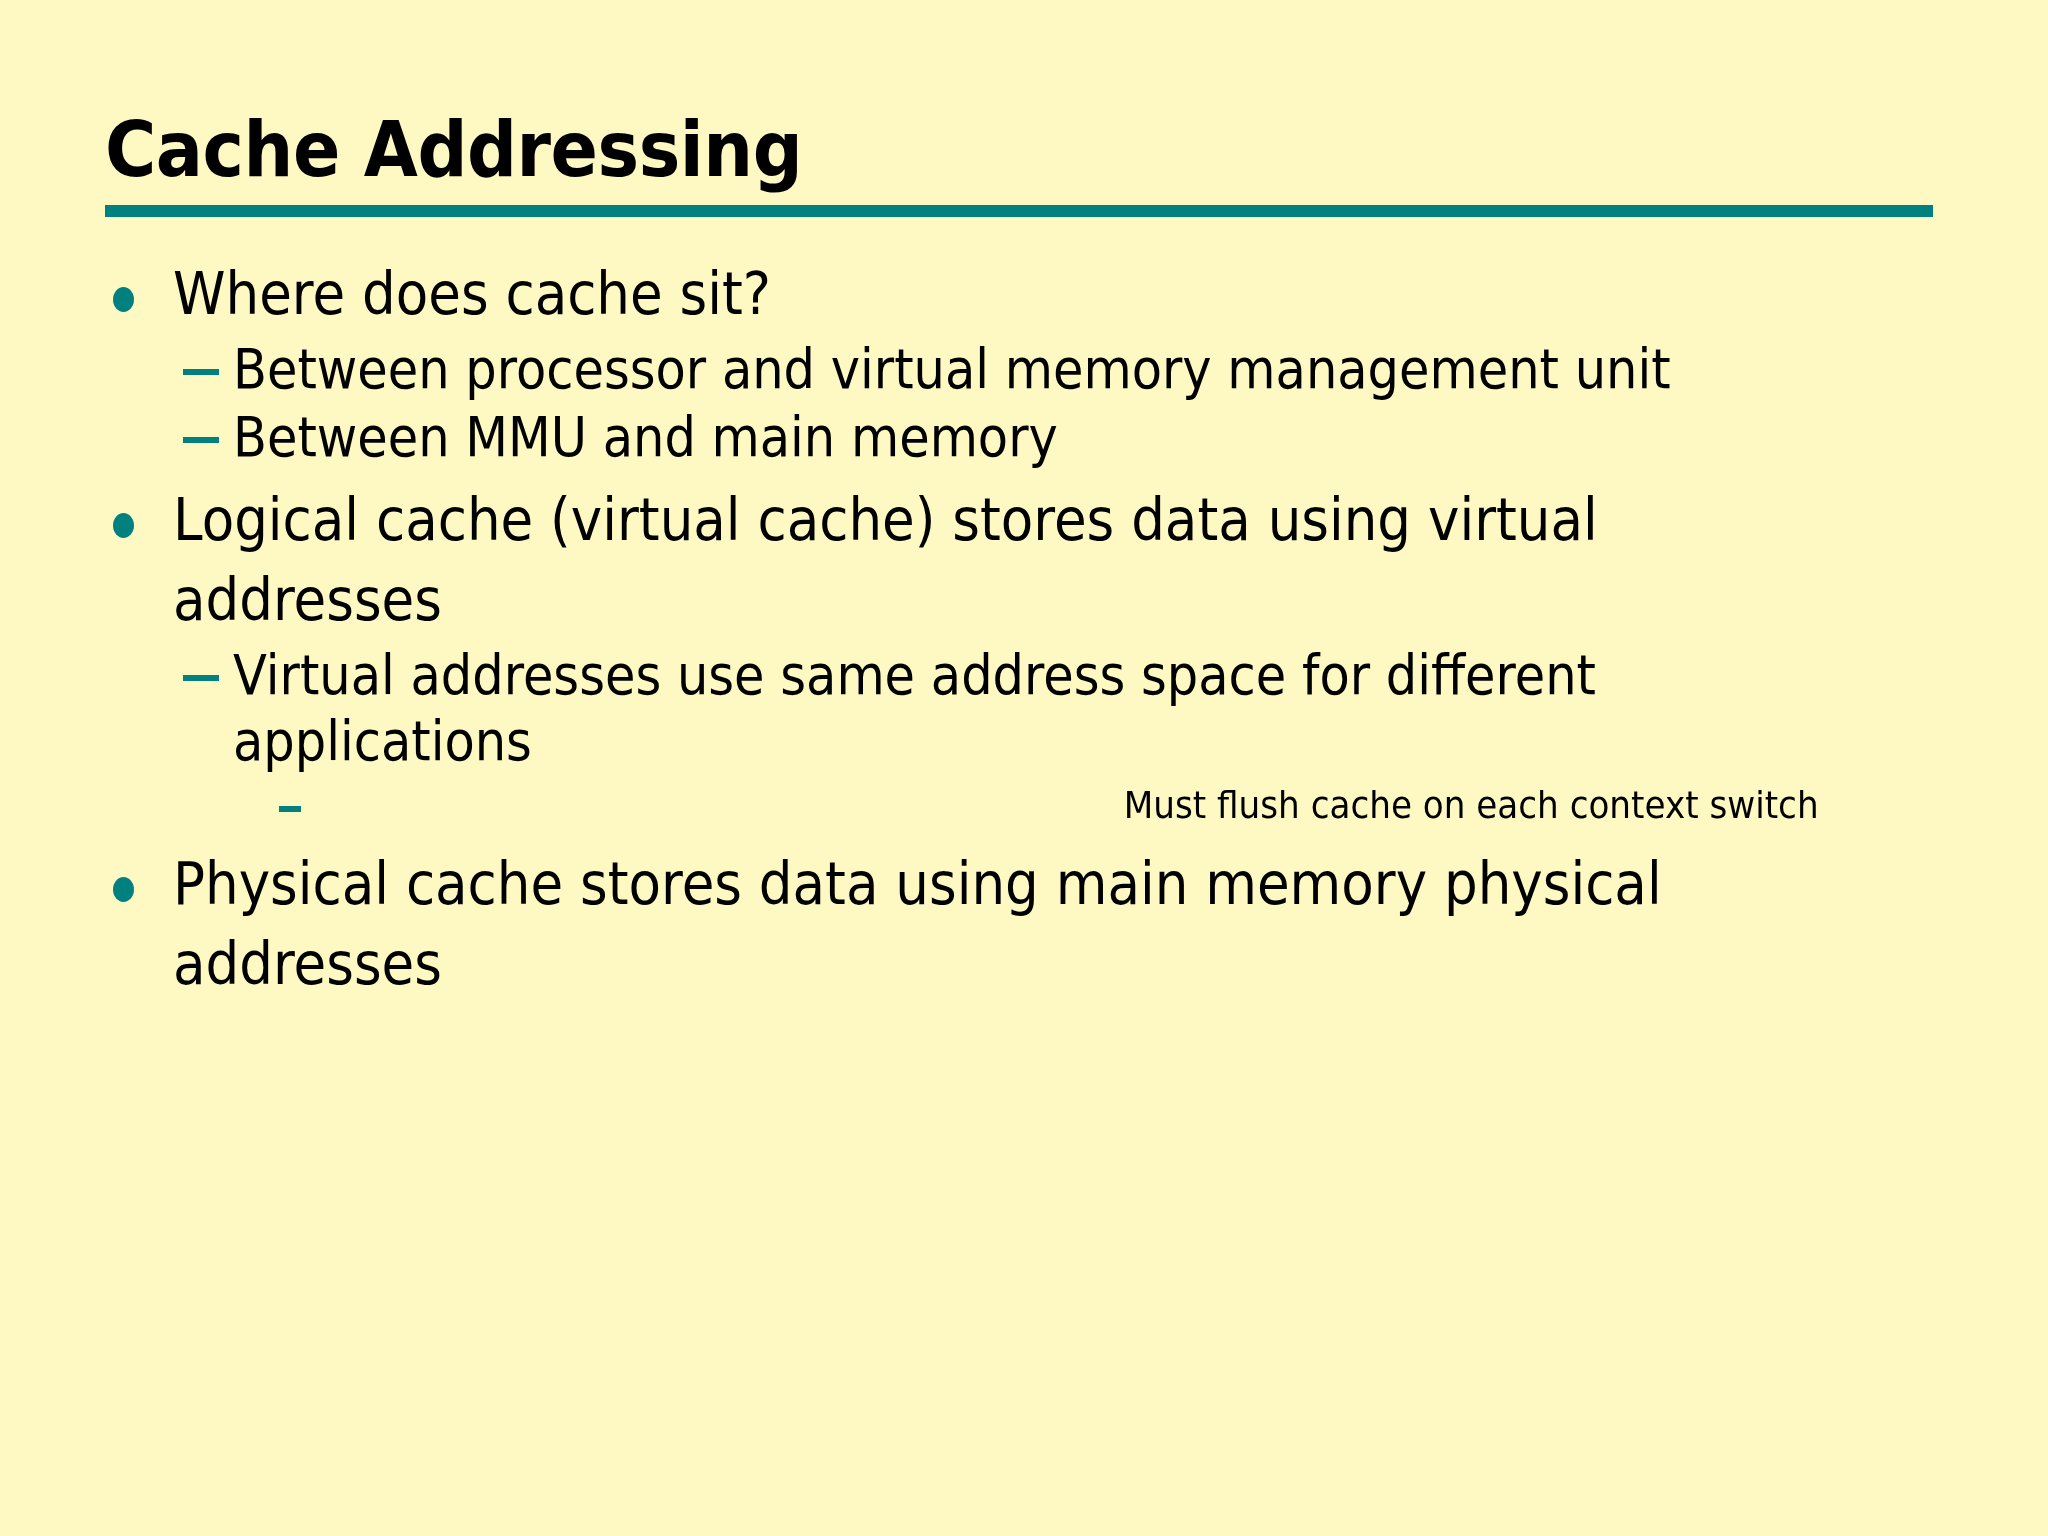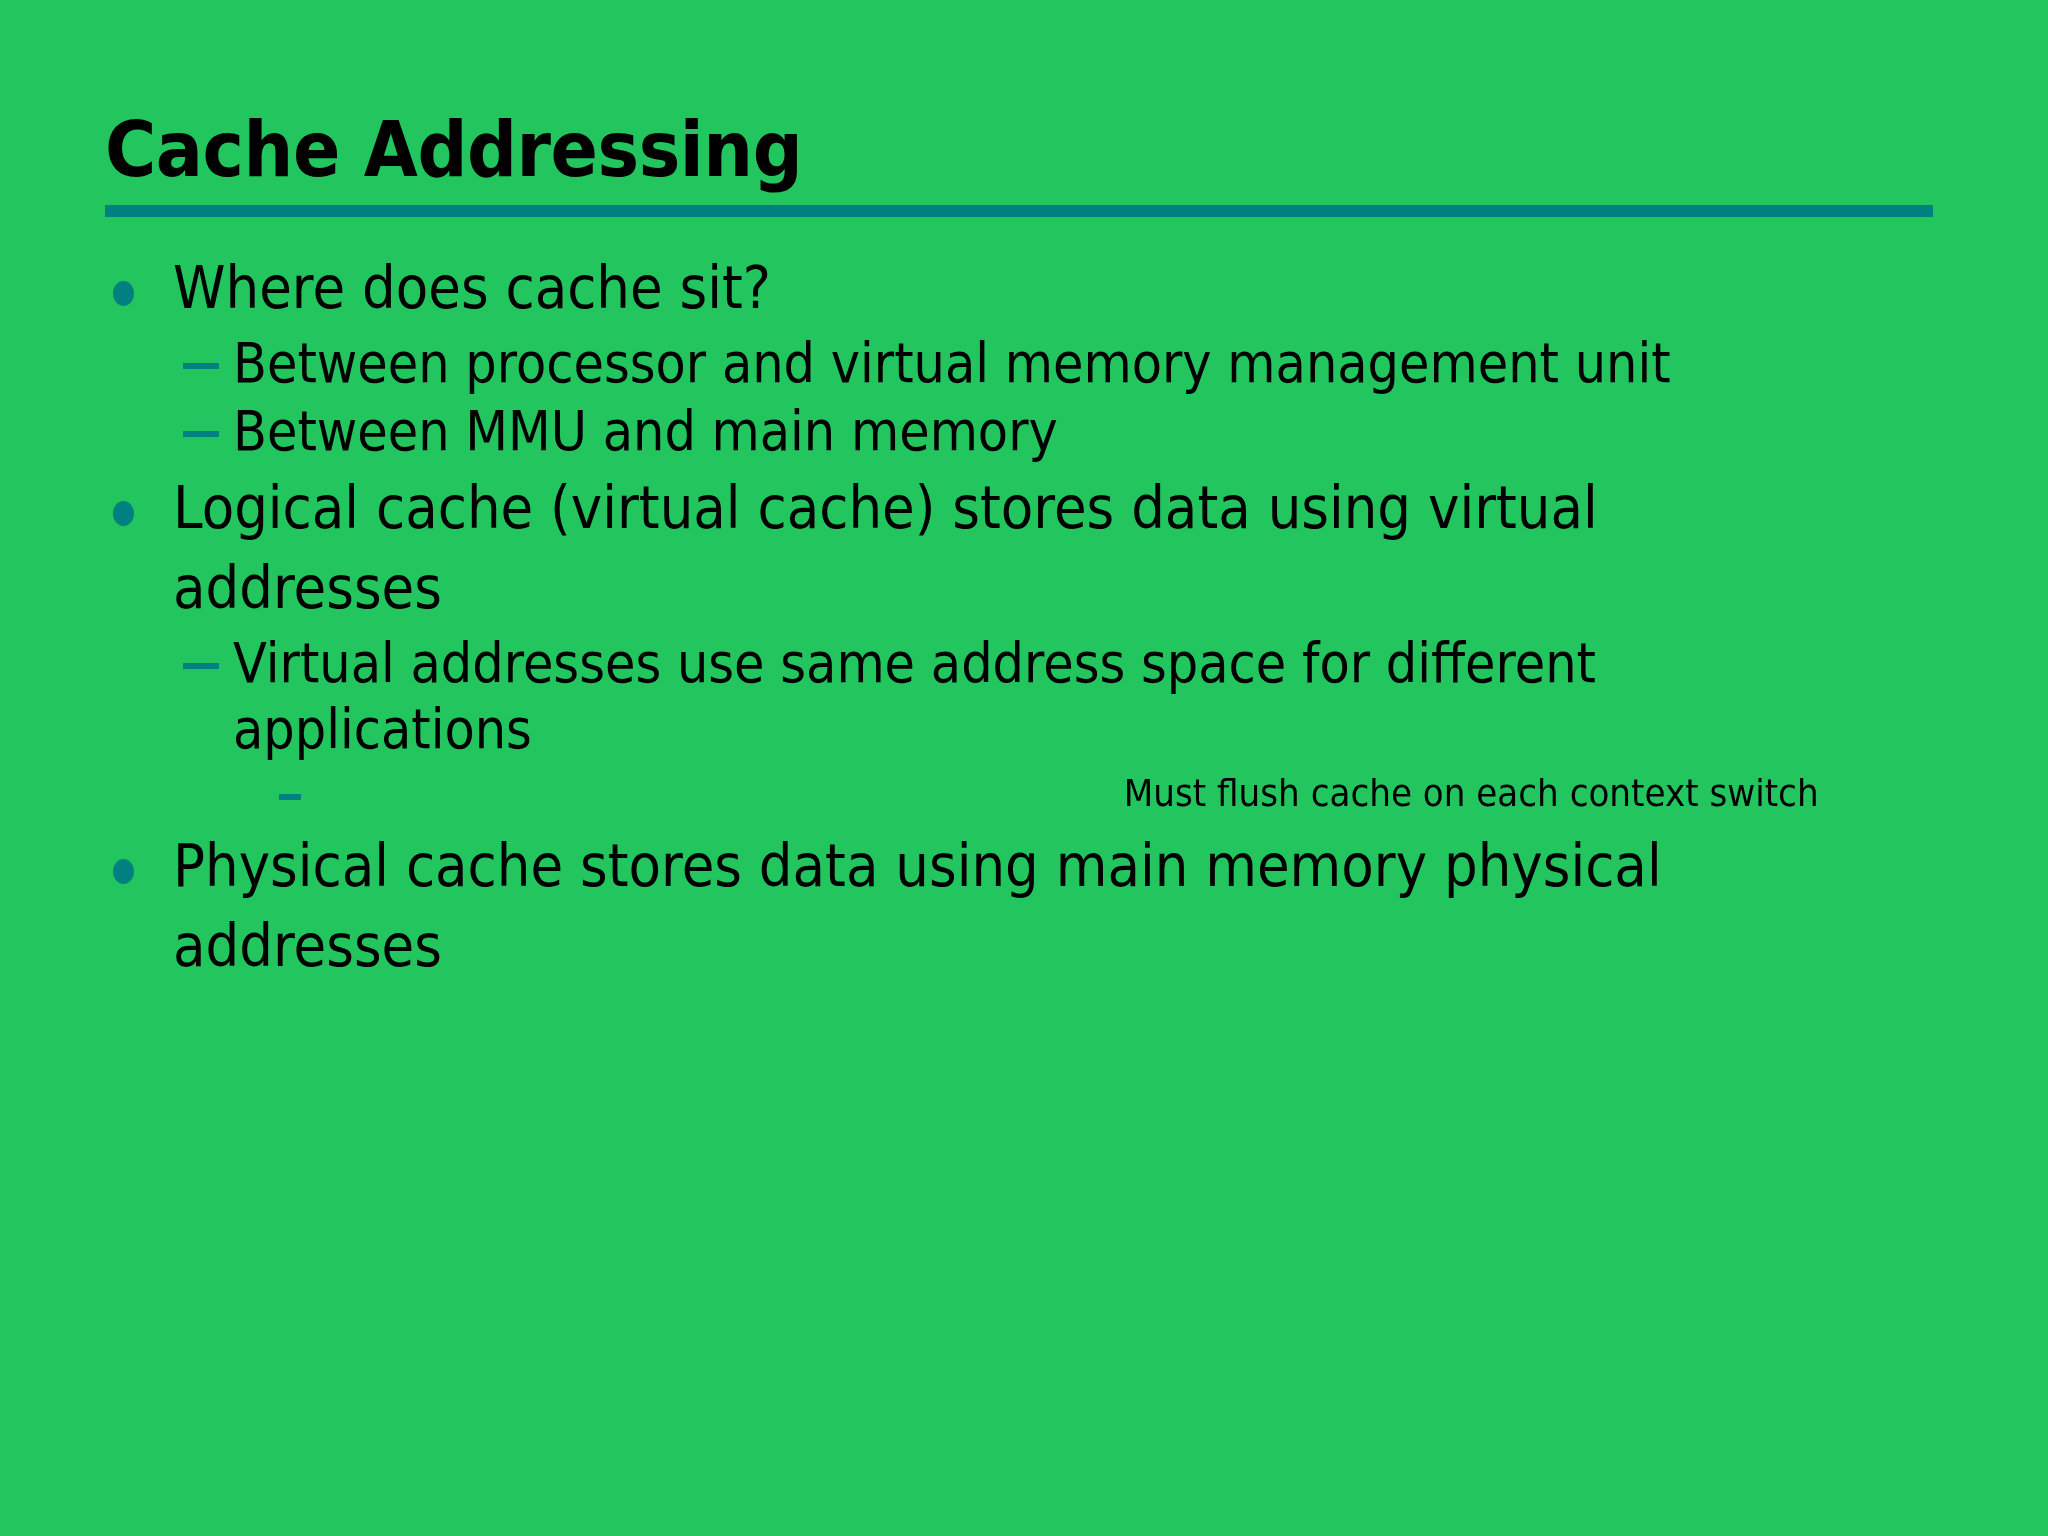--- a/index.html
+++ b/index.html
@@ -12,21 +12,21 @@
     height: 1536px;
     overflow: hidden;
     font-family: "DejaVu Sans", sans-serif;
     -webkit-font-smoothing: antialiased;
   }
 
   .slide {
     position: relative;
     width: 2048px;
     height: 1536px;
-    background: #22c55e;
+    background: #fef9c3;
     box-sizing: border-box;
   }
 
   
   .title-block {
     position: absolute;
     left: 105px;
     top: 108px;
     width: 1830px;
   }
@@ -76,20 +76,21 @@
     flex: 1 1 auto;
     transform: scaleX(0.90);
     transform-origin: left top;
     width: 111.1%;
   }
 
   
   .lvl1 {
     font-size: 59px;
     line-height: 80px;
+    margin-top: 6px;
   }
   .lvl1 .marker {
     width: 68px;
     position: relative;
     height: 80px;
   }
   .lvl1 .marker .dot {
     position: absolute;
     left: 8px;
     top: 33px;

